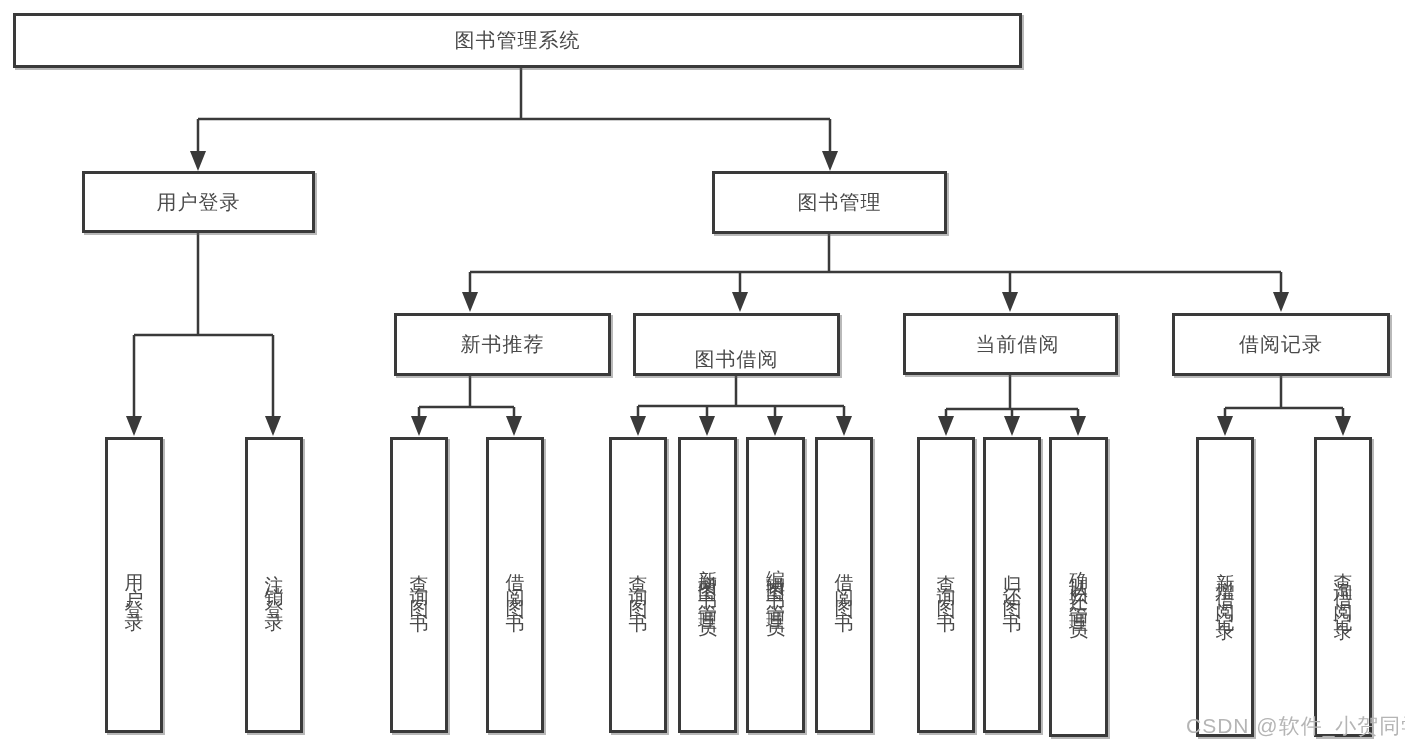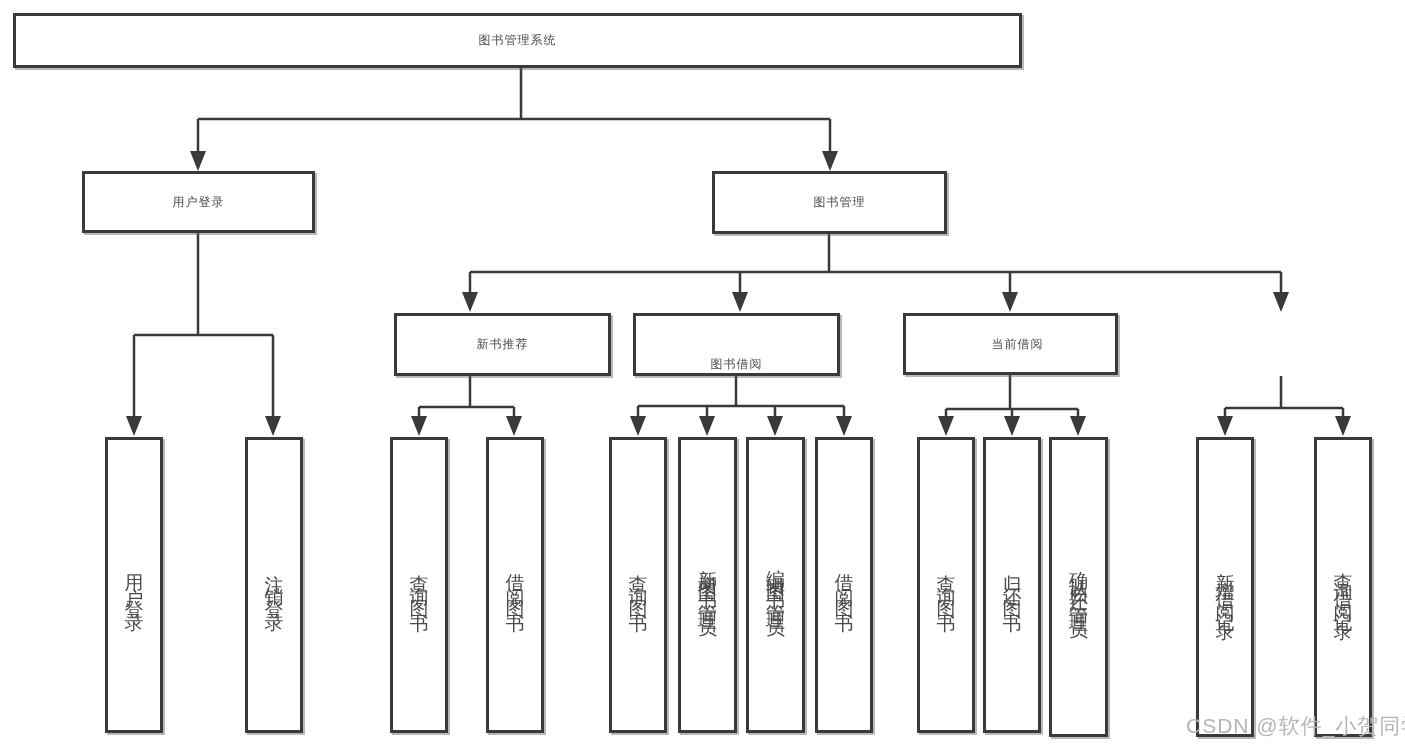--- a/index.html
+++ b/index.html
@@ -12,21 +12,21 @@
   }
   .connectors{position:absolute;left:0;top:0;z-index:0;}
   .node{
     position:absolute;
     box-sizing:border-box;
     background:#ffffff;
     border:3px solid #3a3a3a;
     box-shadow:2px 2px 0 rgba(100,100,100,0.45);
     display:flex;align-items:center;justify-content:center;
     color:#4a4a4a;
-    font-size:12px;
+    font-size:20px;
     letter-spacing:1px;
     z-index:1;
   }
   .leaf{
     writing-mode:vertical-rl;
     text-orientation:mixed;
     font-size:19px;
   }
   .sp4{letter-spacing:13px;}
   .sp6{letter-spacing:10px;}
@@ -99,20 +99,23 @@
 
   <div class="node" style="left:362px;top:313px;width:217px;height:63px;margin-left:32px;">
     <span>新书推荐</span>
   </div>
   <div class="node" style="left:633px;top:313px;width:207px;height:63px;align-items:flex-end;">
     <span>图书借阅</span>
   </div>
   <div class="node" style="left:903px;top:313px;width:215px;height:62px;padding-left:14px;">
     <span>当前借阅</span>
   </div>
+  <div class="node" style="left:1172px;top:313px;width:218px;height:63px;">
+    <span>借阅记录</span>
+  </div>
 
   <div class="node leaf sp4" style="left:105px;top:437px;width:58px;height:296px;">
     <span>用户登录</span>
   </div>
   <div class="node leaf sp4" style="left:245px;top:437px;width:58px;height:296px;">
     <span>注销登录</span>
   </div>
 
   <div class="node leaf sp4" style="left:390px;top:437px;width:58px;height:296px;">
     <span>查询图书</span>

